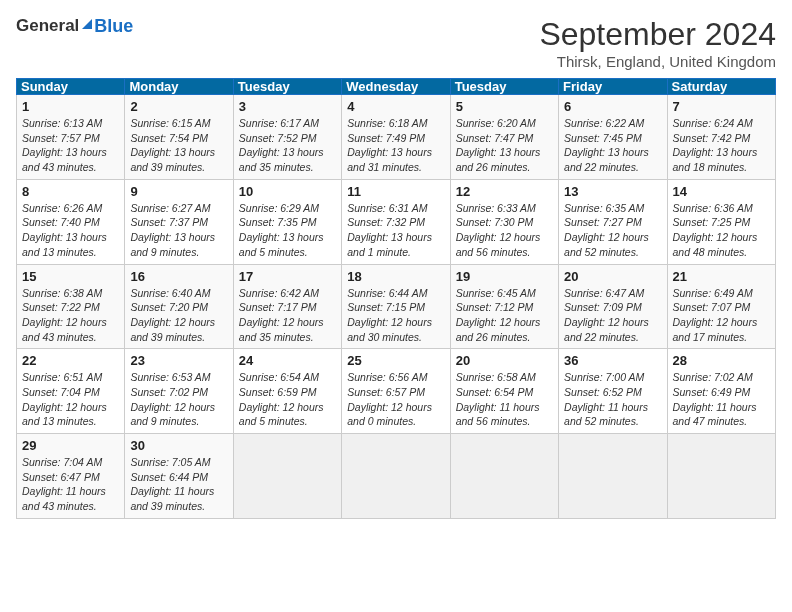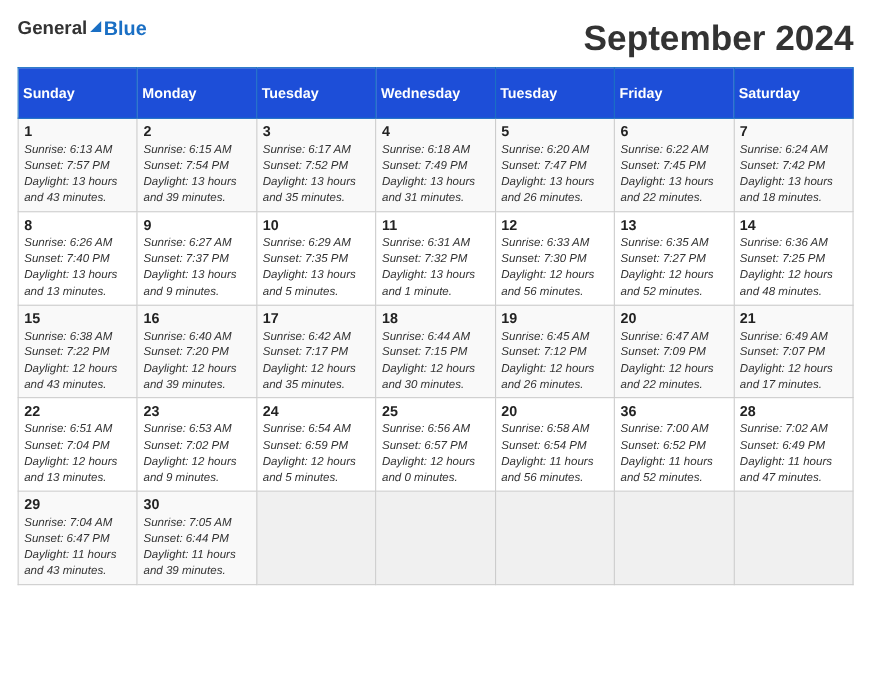--- a/index.html
+++ b/index.html
@@ -18,38 +18,38 @@
     }
     .logo {
       display: flex;
       align-items: flex-start;
     }
     .title-block {
       text-align: right;
     }
     .month-title {
       font-size: 32px;
-      font-weight: bold;
+      font-weight: normal;
       color: #333;
     }
     .location {
       font-size: 15px;
       color: #555;
     }
     .calendar {
       width: 100%;
       border-collapse: collapse;
       font-size: 11px;
     }
     .calendar thead tr th {
-      background-color: #1d4ed8;
+      background-color: #0369a1;
       color: #fff;
       font-size: 13px;
       font-weight: bold;
-      padding: 15px 4px;
+      padding: 0 4px;
       text-align: left;
       border: 1px solid #1a6fc4;
     }
     .calendar tbody tr td {
       border: 1px solid #ccc;
       vertical-align: top;
       padding: 4px 5px;
       width: 108px;
       min-height: 80px;
       background: #fff;
@@ -106,20 +106,21 @@
       <span class="logo-triangle">
         <svg width="14" height="14" viewBox="0 0 14 14">
             <polygon points="2,12 12,2 12,12" fill="#1a6fc4"></polygon>
           </svg>
       </span>
     </div>
     <span class="logo-text-blue">Blue</span>
   </div>
   <div class="title-block">
     <div class="month-title">September 2024</div>
+    <div class="location">Thirsk, England, United Kingdom</div>
   </div>
 </div>
 
 <table class="calendar">
   <thead>
     <tr id="header-row">
         <th>Sunday</th>
         <th>Monday</th>
         <th>Tuesday</th>
         <th>Wednesday</th>

